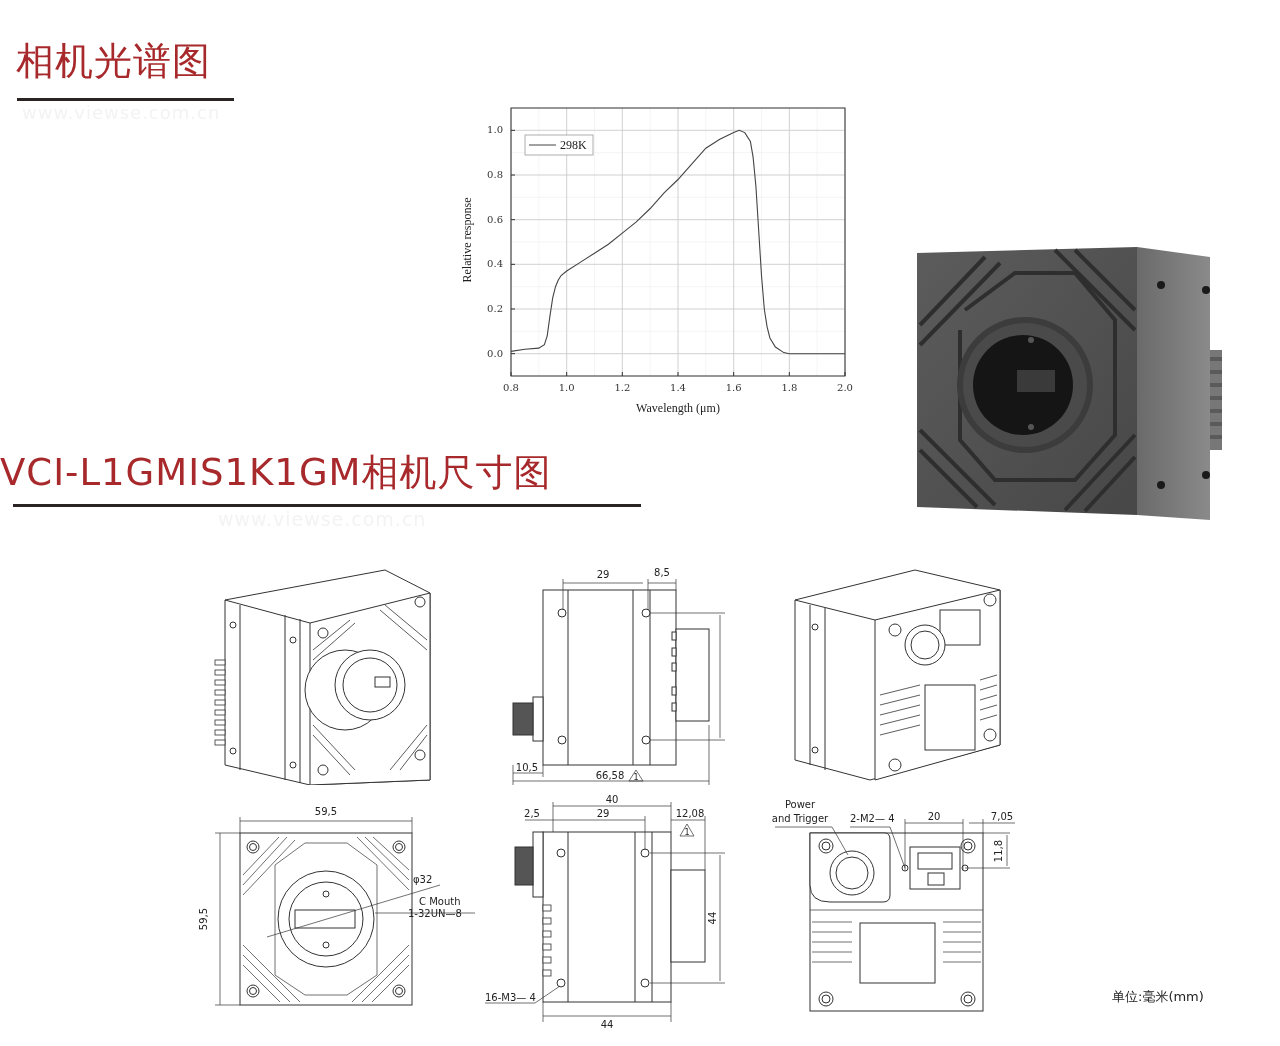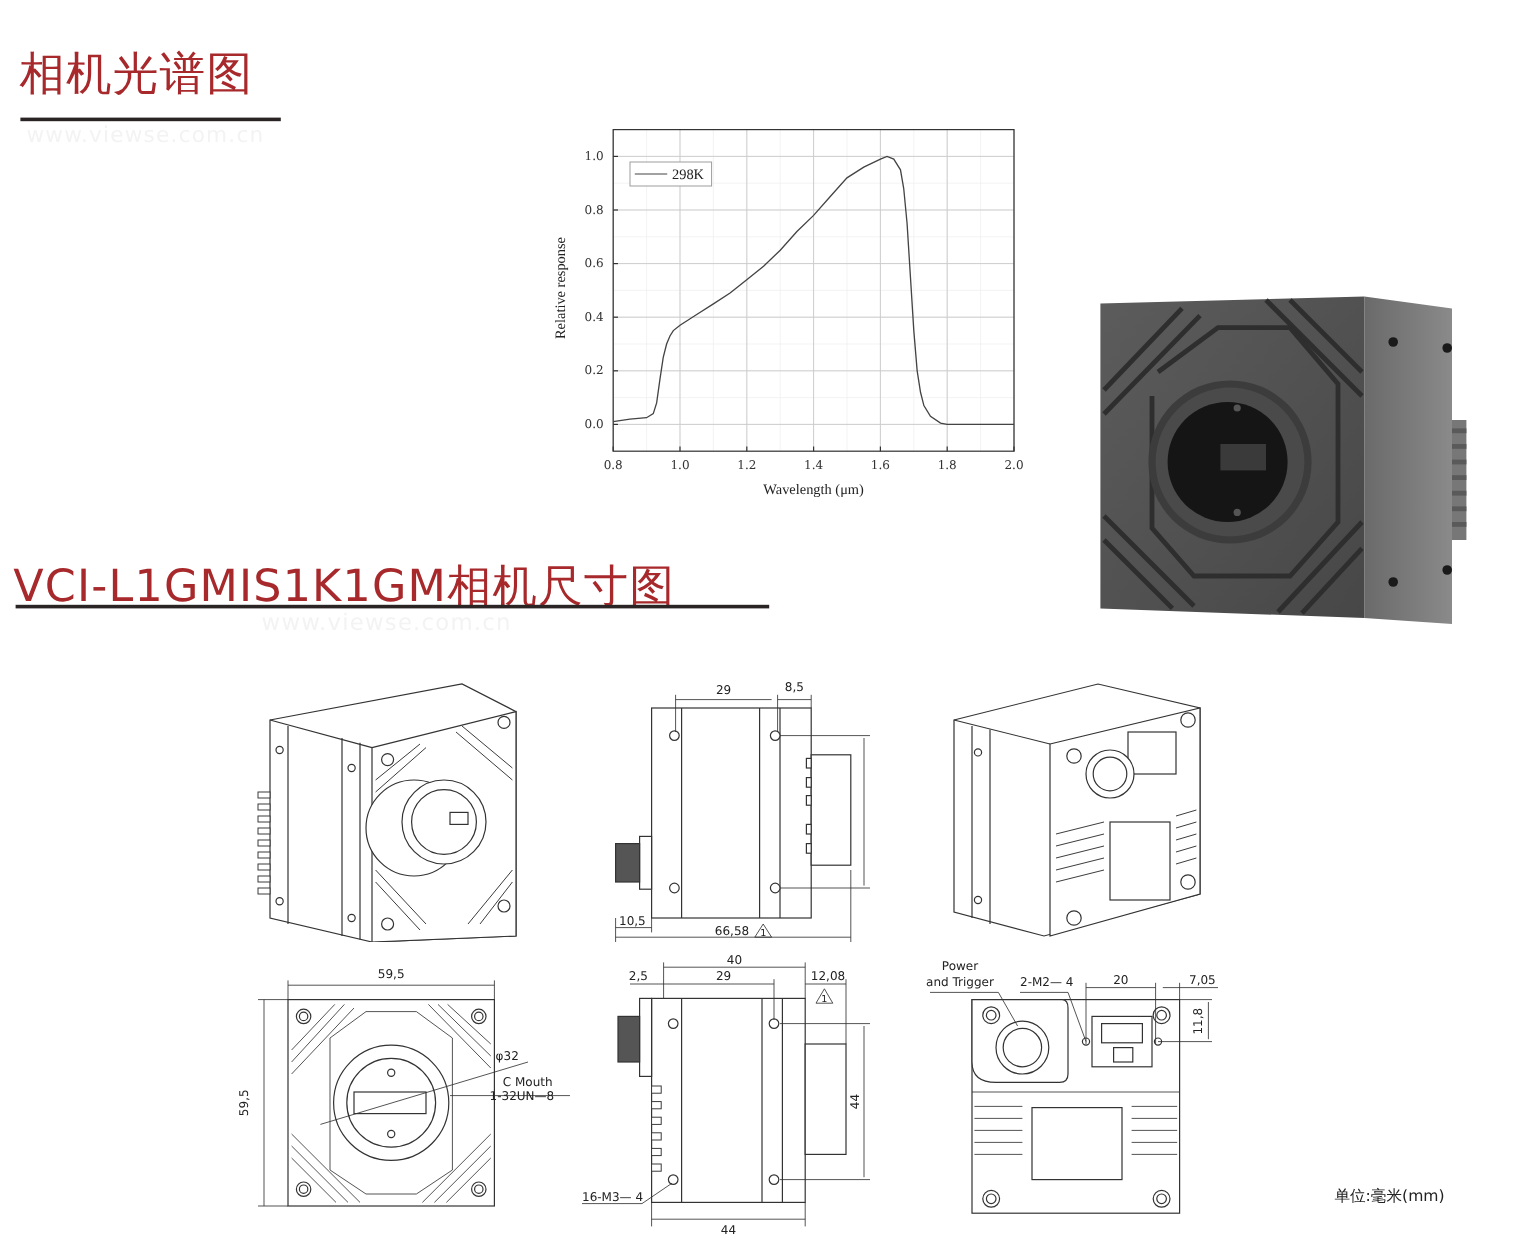--- a/index.html
+++ b/index.html
@@ -146,21 +146,21 @@
   </g>
 
   <circle cx="120" cy="150" r="68" fill="#3c3c3c"></circle>
   <circle cx="120" cy="150" r="62" fill="#4a4a4a"></circle>
   <circle cx="118" cy="150" r="50" fill="#151515"></circle>
   <rect x="112" y="135" width="38" height="22" fill="#3a3a3a"></rect>
   <circle cx="126" cy="105" r="3" fill="#555"></circle>
     <circle cx="126" cy="192" r="3" fill="#555"></circle>
 </svg>
 
-<div class="sec-title" style="left:11px;top:448px;font-size:37px;margin-top:16px;">VCI-L1GMIS1K1GM相机尺寸图</div>
+<div class="sec-title" style="left:0;top:448px;font-size:37px;">VCI-L1GMIS1K1GM相机尺寸图</div>
 <div class="rule" style="left:13px;top:504px;width:628px;"></div>
 <div class="watermark" style="left:218px;top:508px;font-size:19px;">www.viewse.com.cn</div>
 
 <svg class="svgabs" style="left:205px;top:565px;" width="240" height="220" viewBox="0 0 240 220">
   <g stroke="#333" stroke-width="1" fill="#fff">
     <polygon points="20,35 180,5 225,28 225,215 105,220 20,200"></polygon>
     <polygon points="105,58 225,28 225,215 105,220"></polygon>
     <line x1="20" y1="35" x2="105" y2="58"></line>
     <line x1="35" y1="40" x2="35" y2="205"></line>
     <line x1="80" y1="50" x2="80" y2="215"></line>

